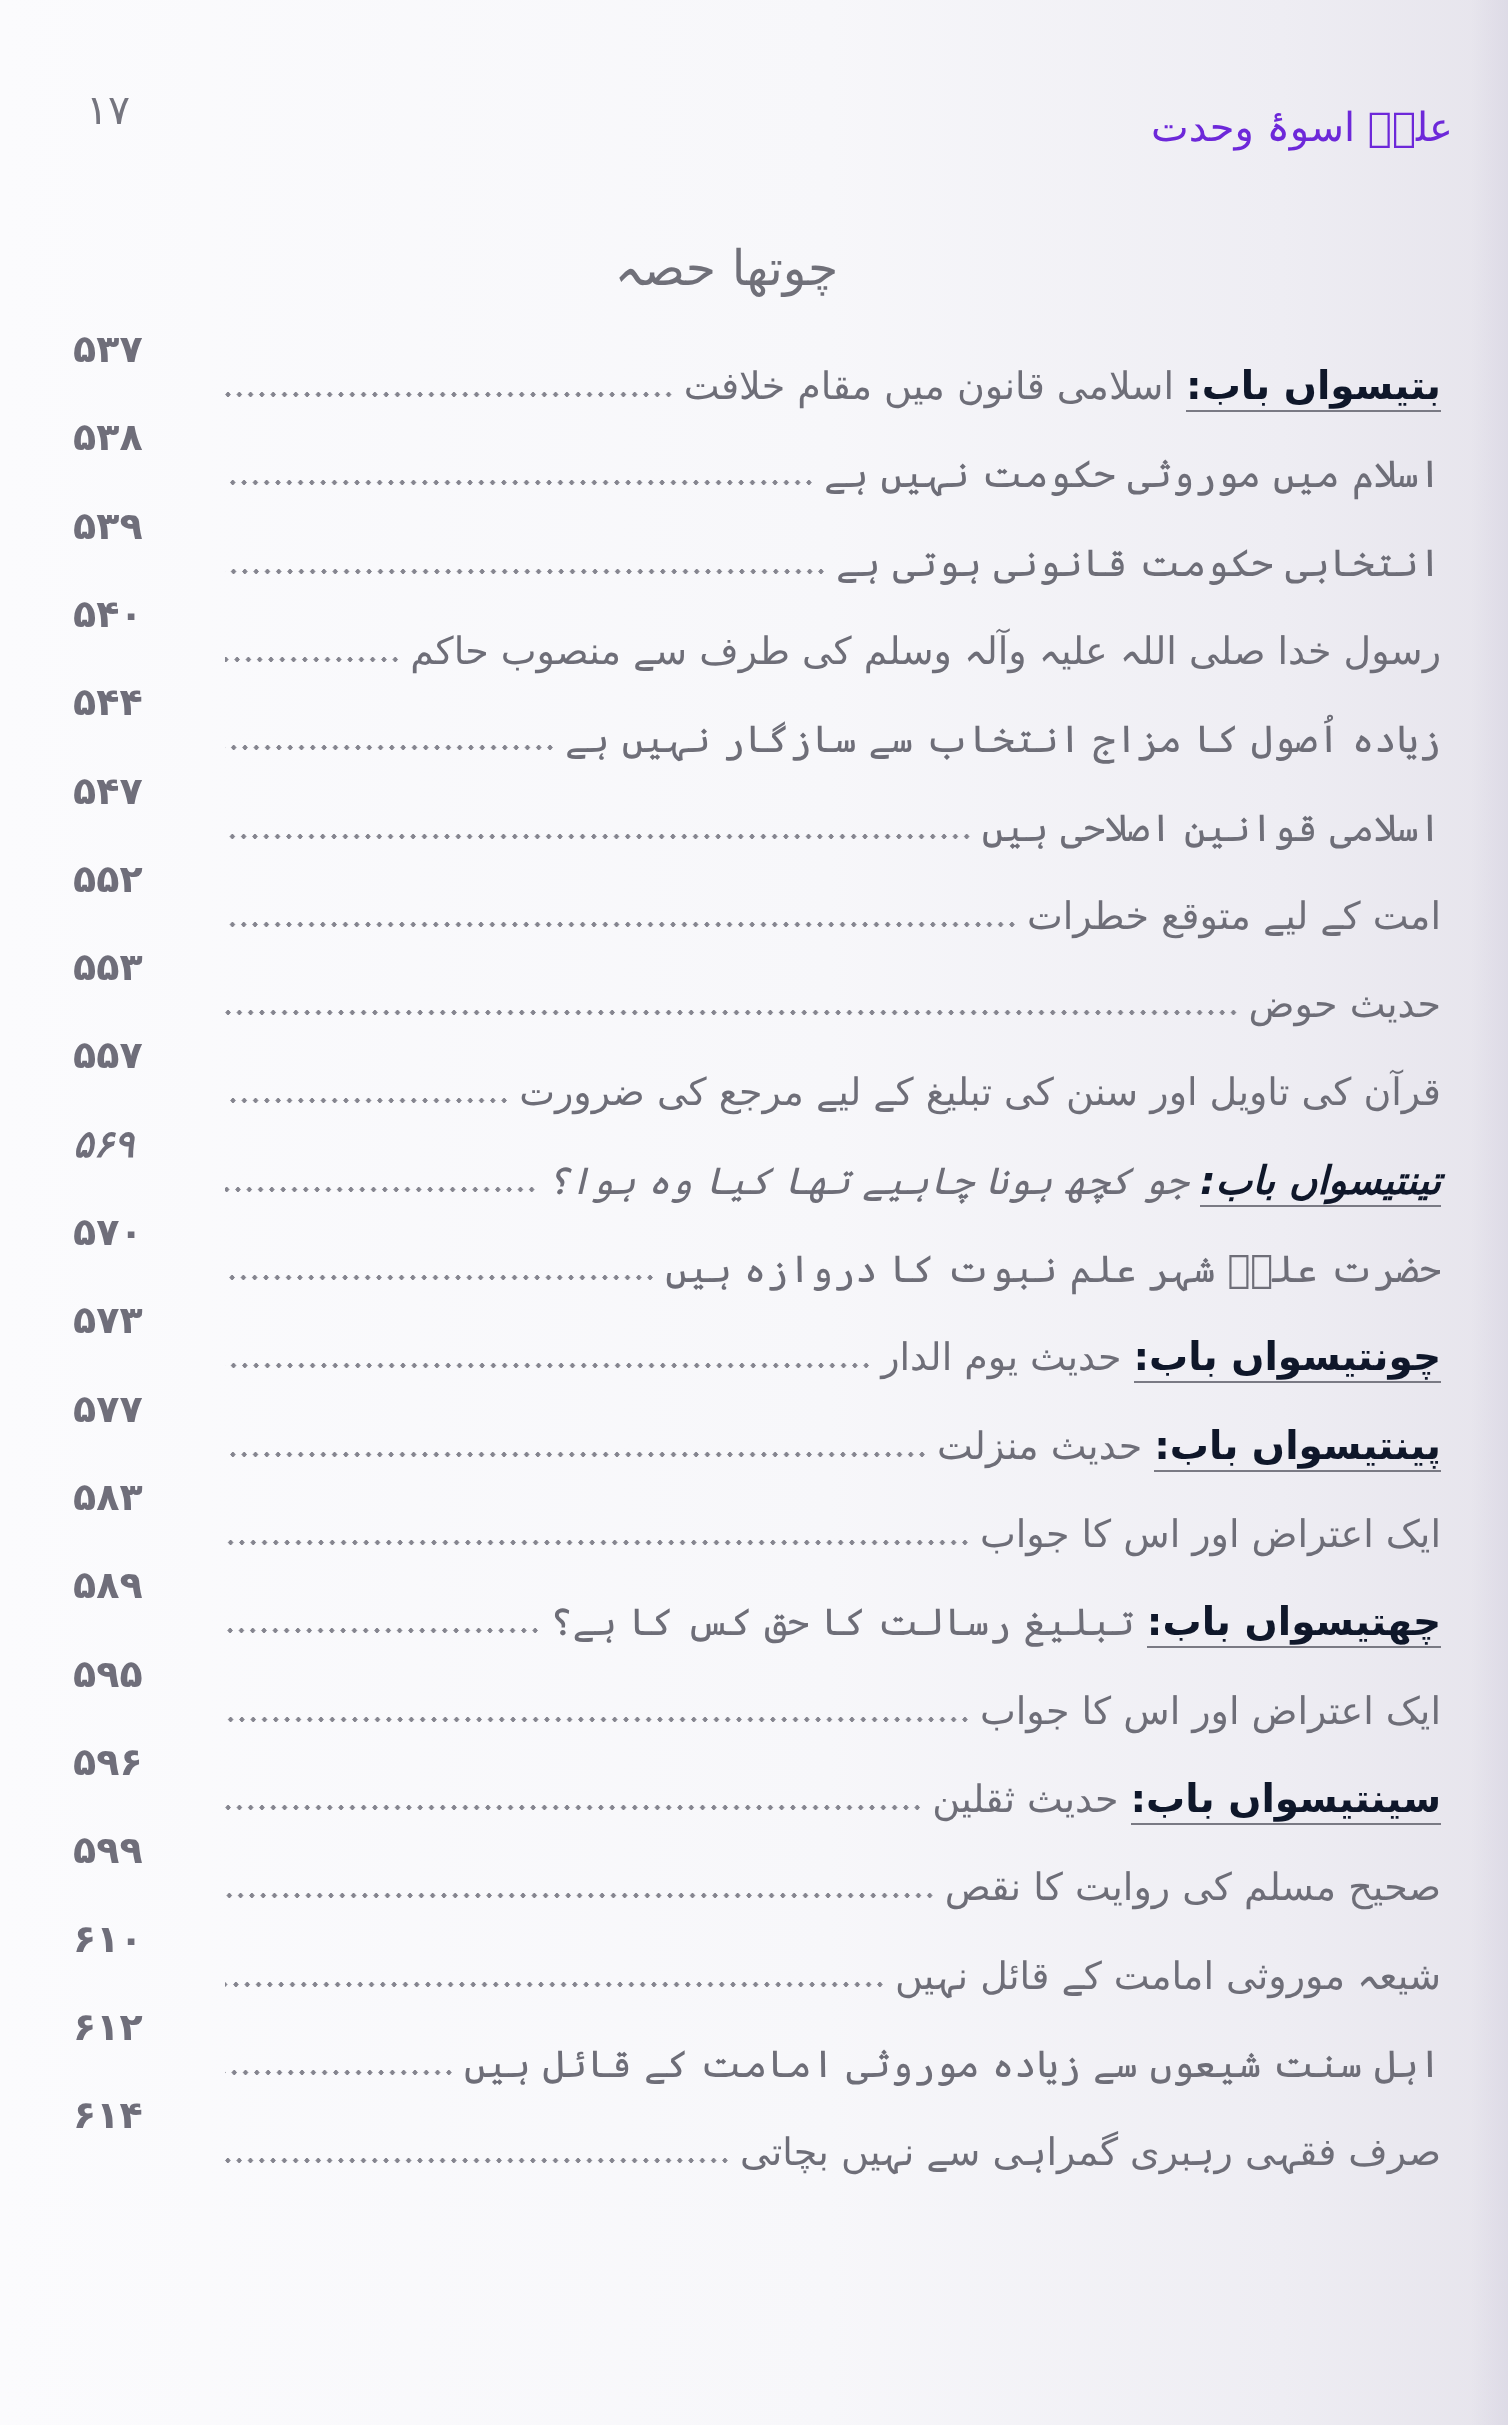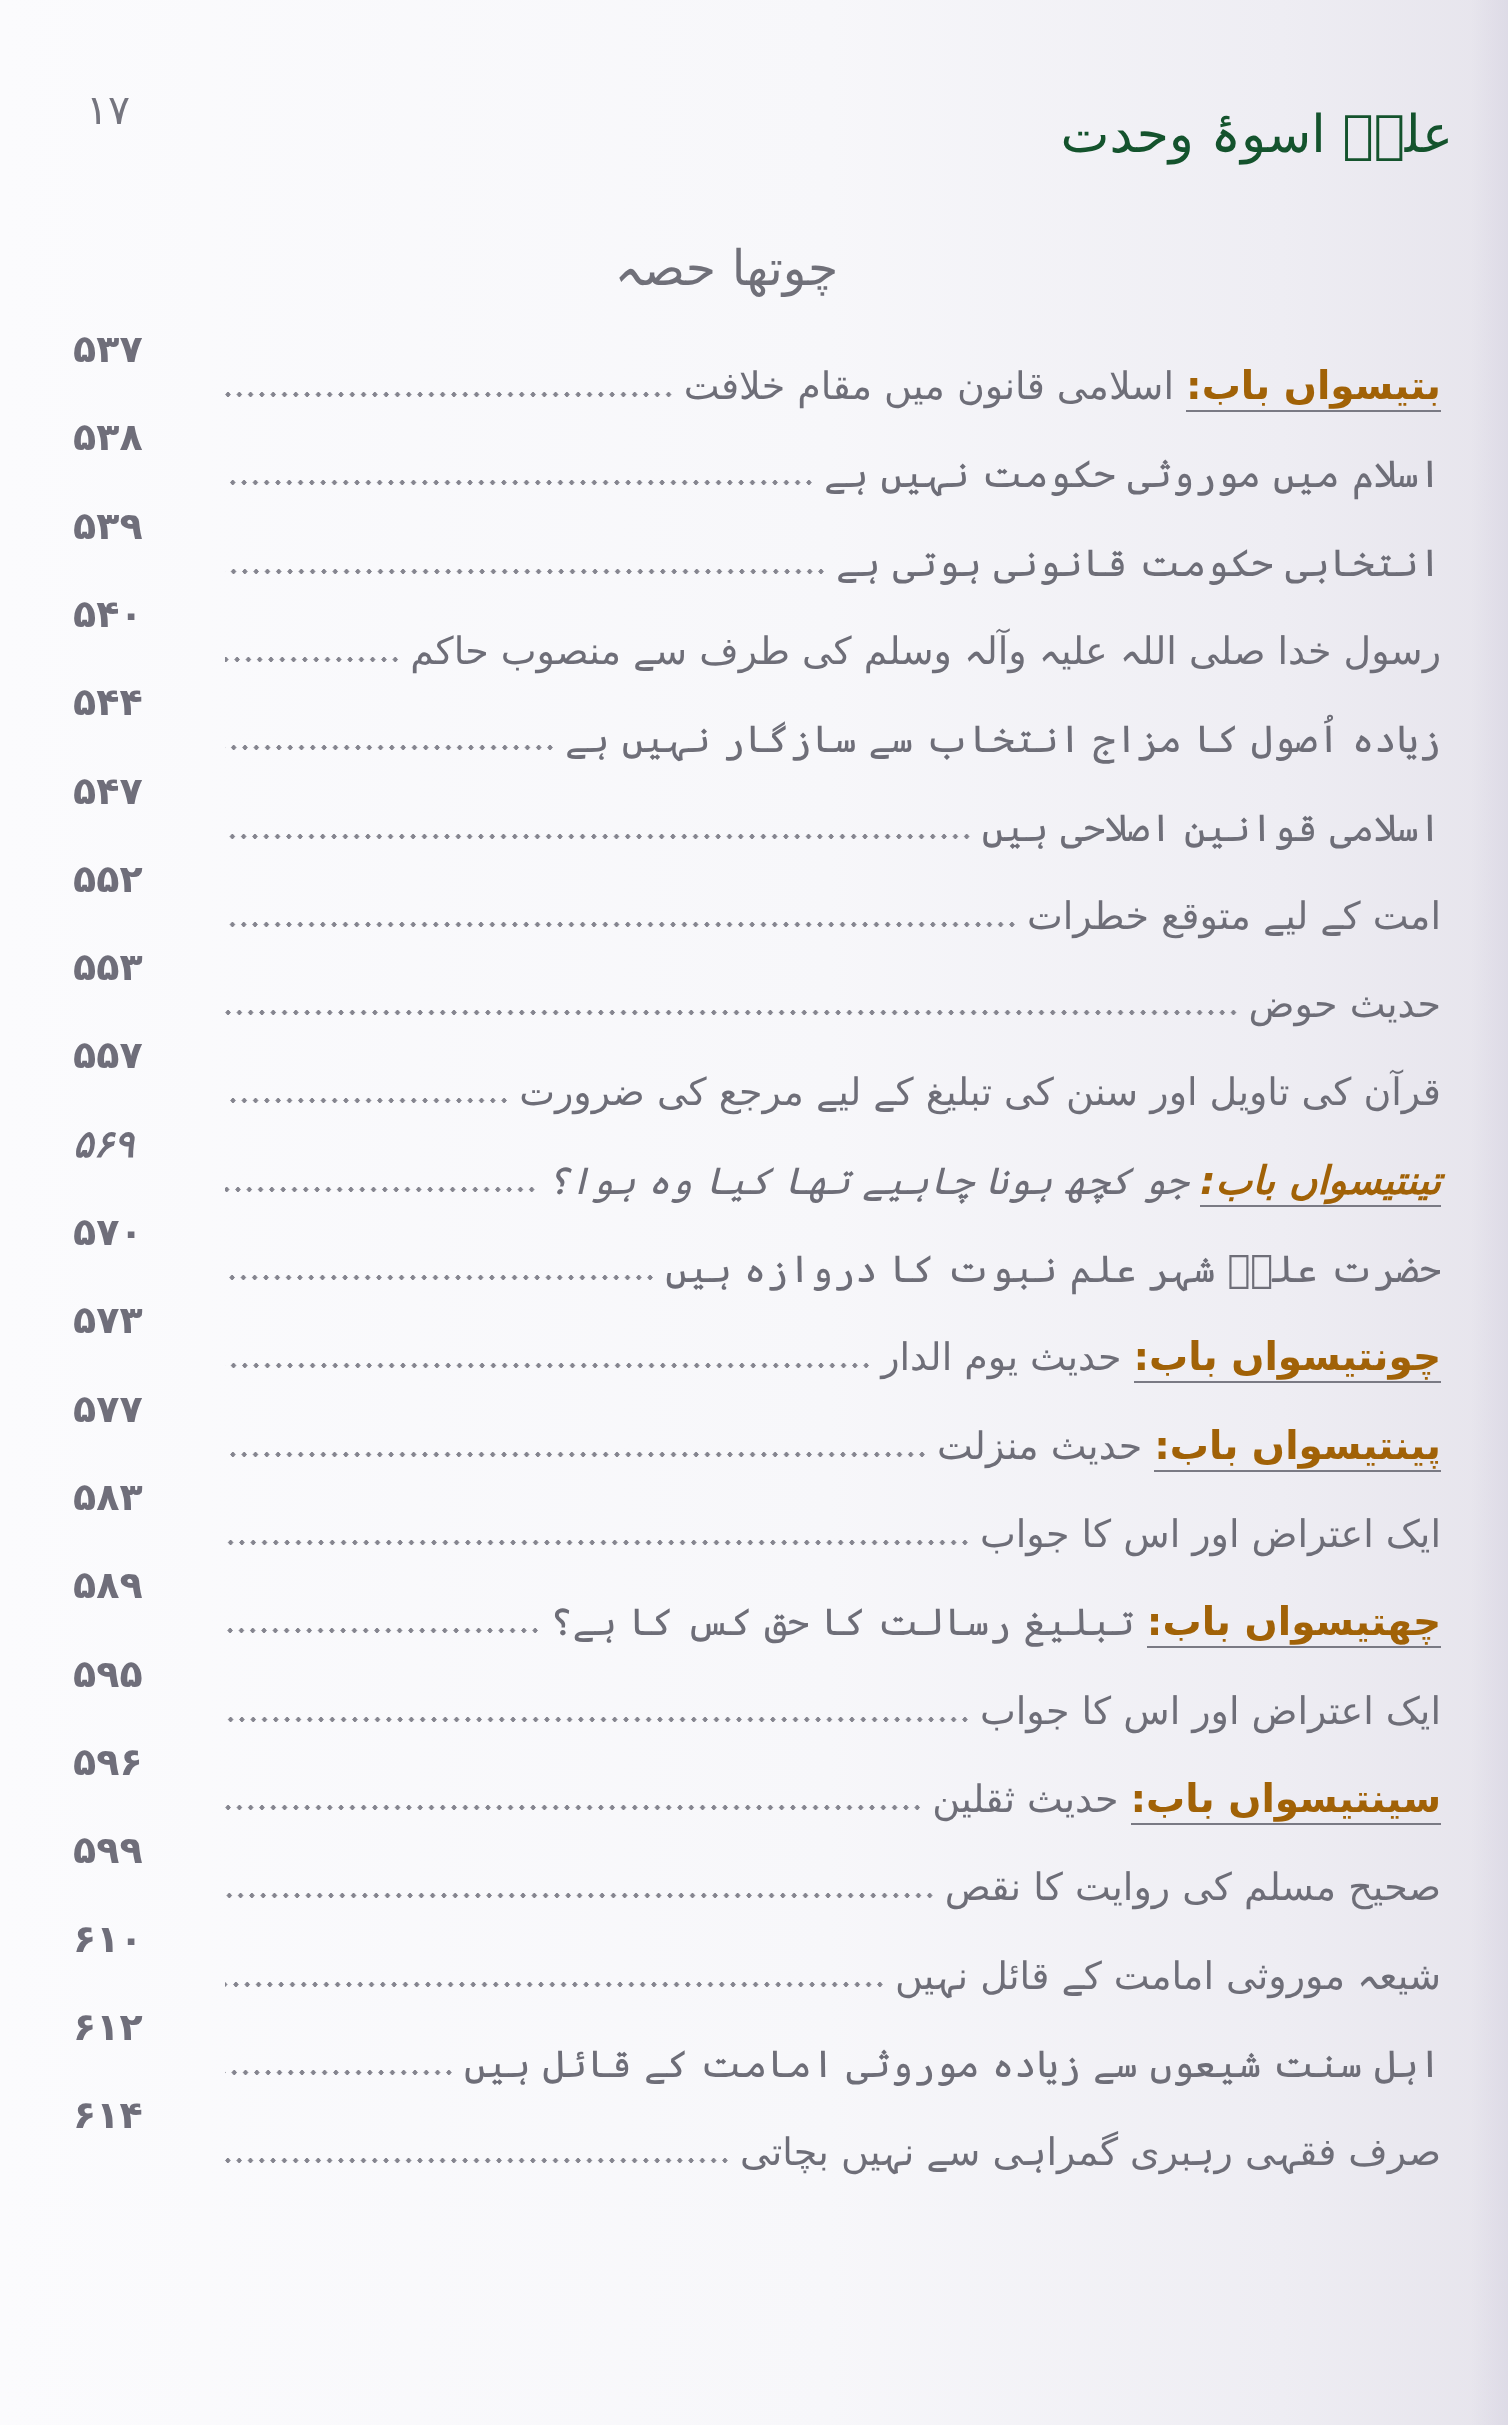--- a/index.html
+++ b/index.html
@@ -25,24 +25,24 @@
     top: 90px;
     font-size: 41px;
     line-height: 1;
     color: #75757f;
     font-family: "DejaVu Sans", sans-serif;
   }
   .book-title {
     position: absolute;
     right: 56px;
     top: 103px;
-    font-size: 52px;
+    font-size: 40px;
     line-height: 1.2;
     direction: rtl;
-    color: #14532d;
+    color: #6d28d9;
     font-family: "DejaVu Serif", serif;
     letter-spacing: 0.9px;
   }
   .section-heading {
     position: absolute;
     left: 0;
     right: 0;
     top: 240px;
     text-align: center;
     font-size: 49px;
@@ -95,21 +95,21 @@
     line-height: 54px;
     color: #6e6e78;
     white-space: nowrap;
     font-family: "DejaVu Serif", serif;
     padding-left: 9.4px;
   }
   .toc-title .chapter-label {
     font-family: "DejaVu Sans", sans-serif;
     font-weight: bold;
     font-size: 39px;
-    color: #a16207;
+    color: #0f172a;
     border-bottom: 2.8px solid #7a7a84;
     padding-bottom: 1.9px;
     margin-top: 36px;
   }
   .toc-leader {
     flex: 1 1 auto;
     height: 7.5px;
     margin-bottom: 15px;
     background-image: radial-gradient(circle, #85858f 2.3px, transparent 2.6px);
     background-size: 11.3px 7.5px;

